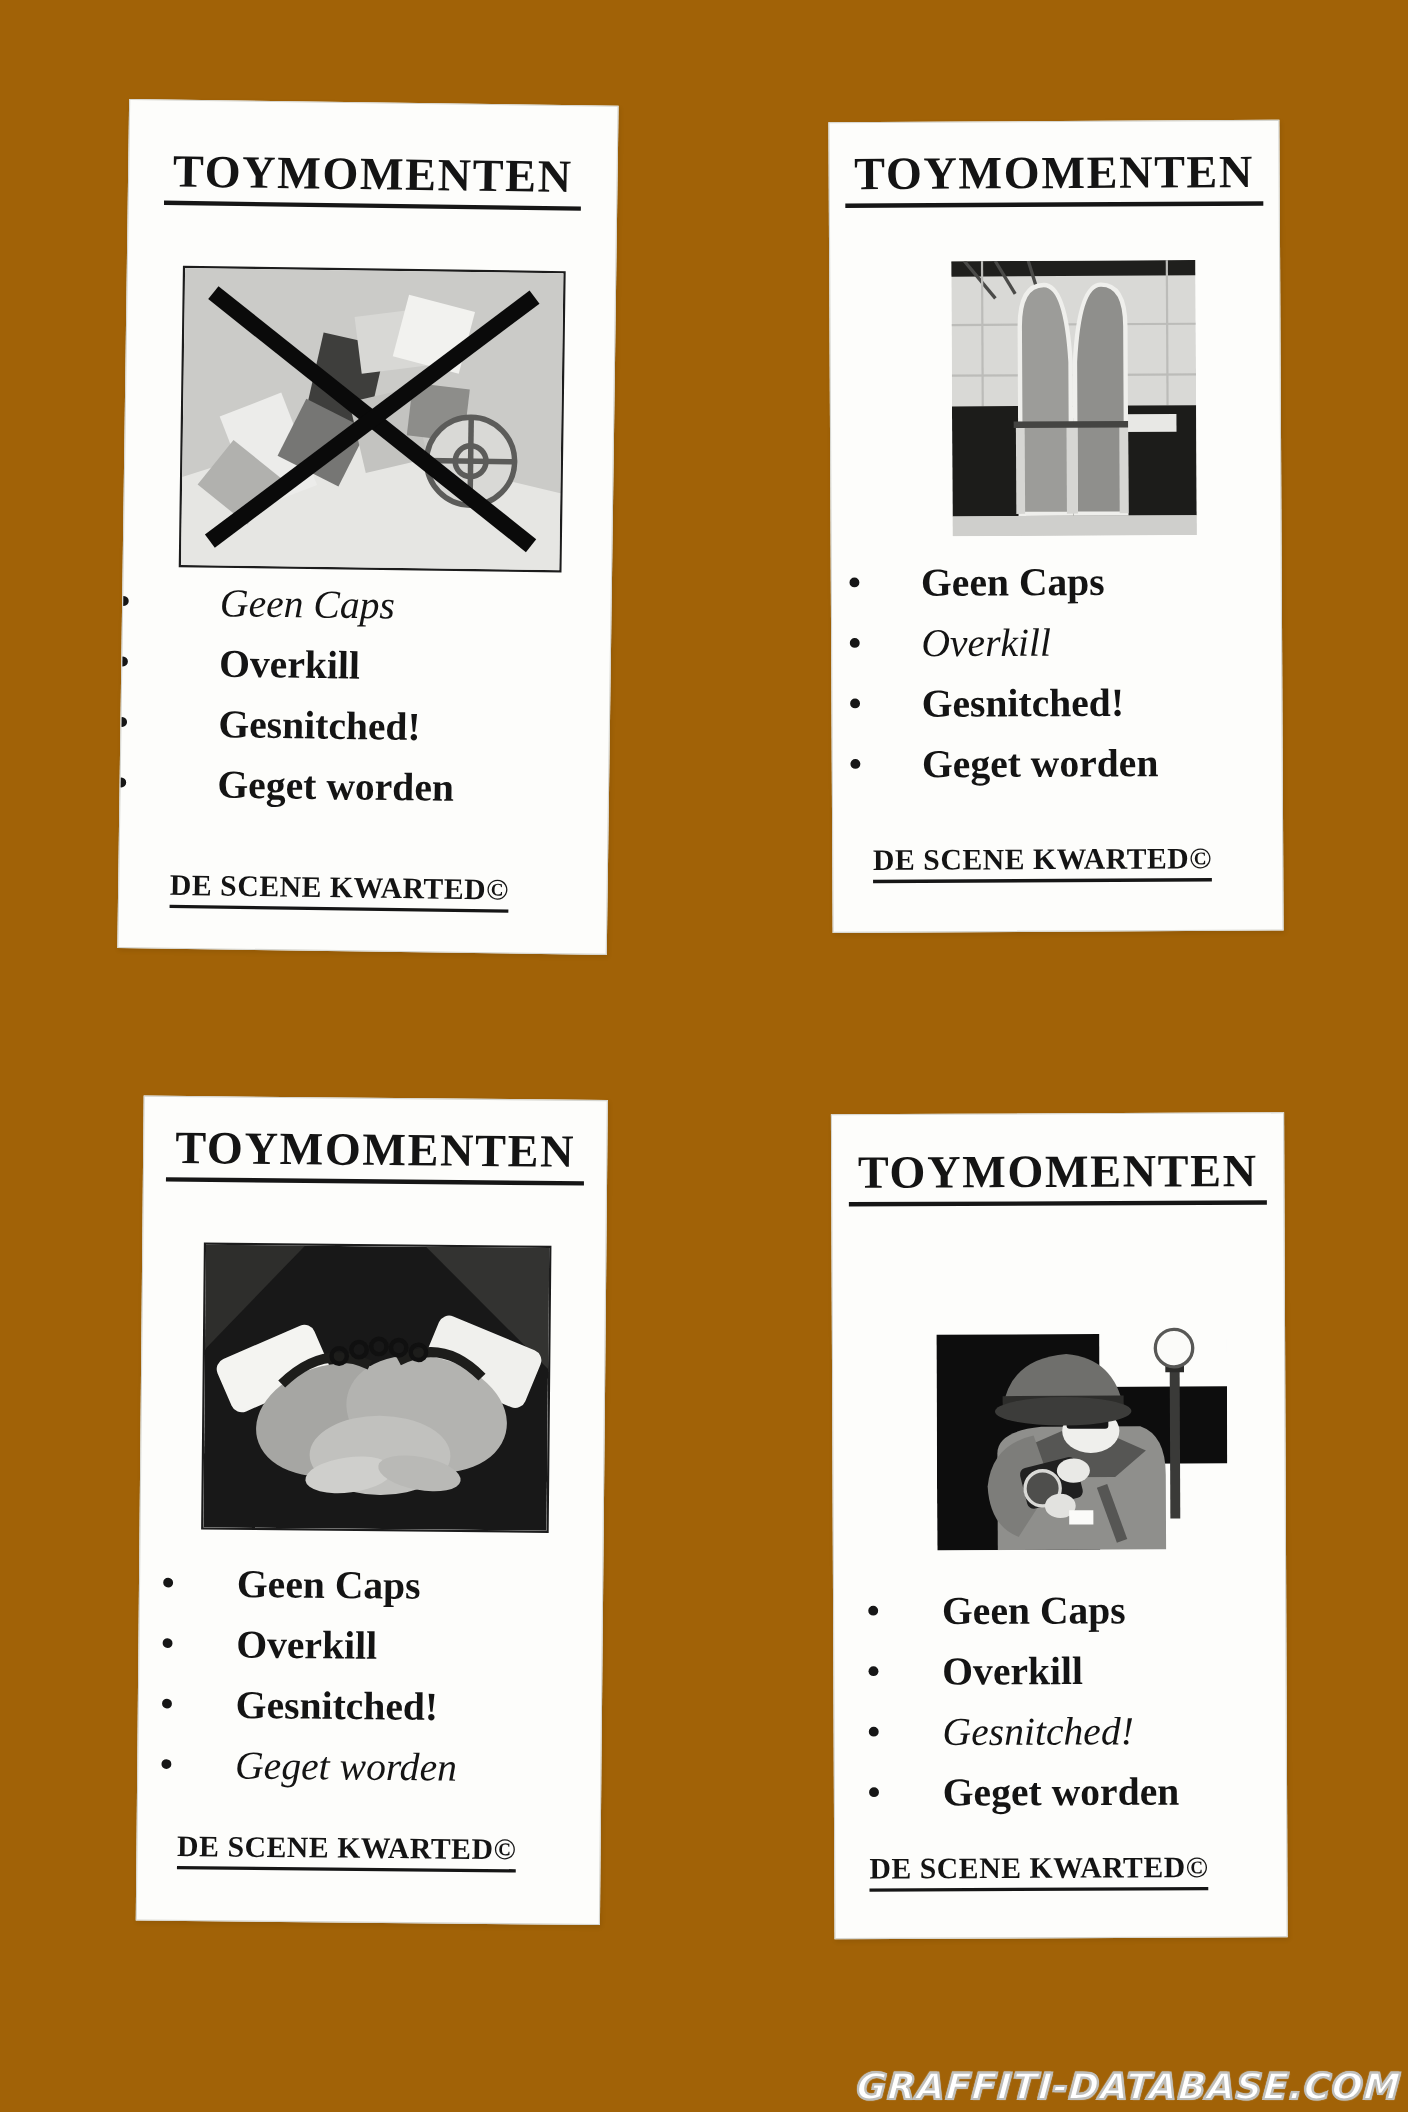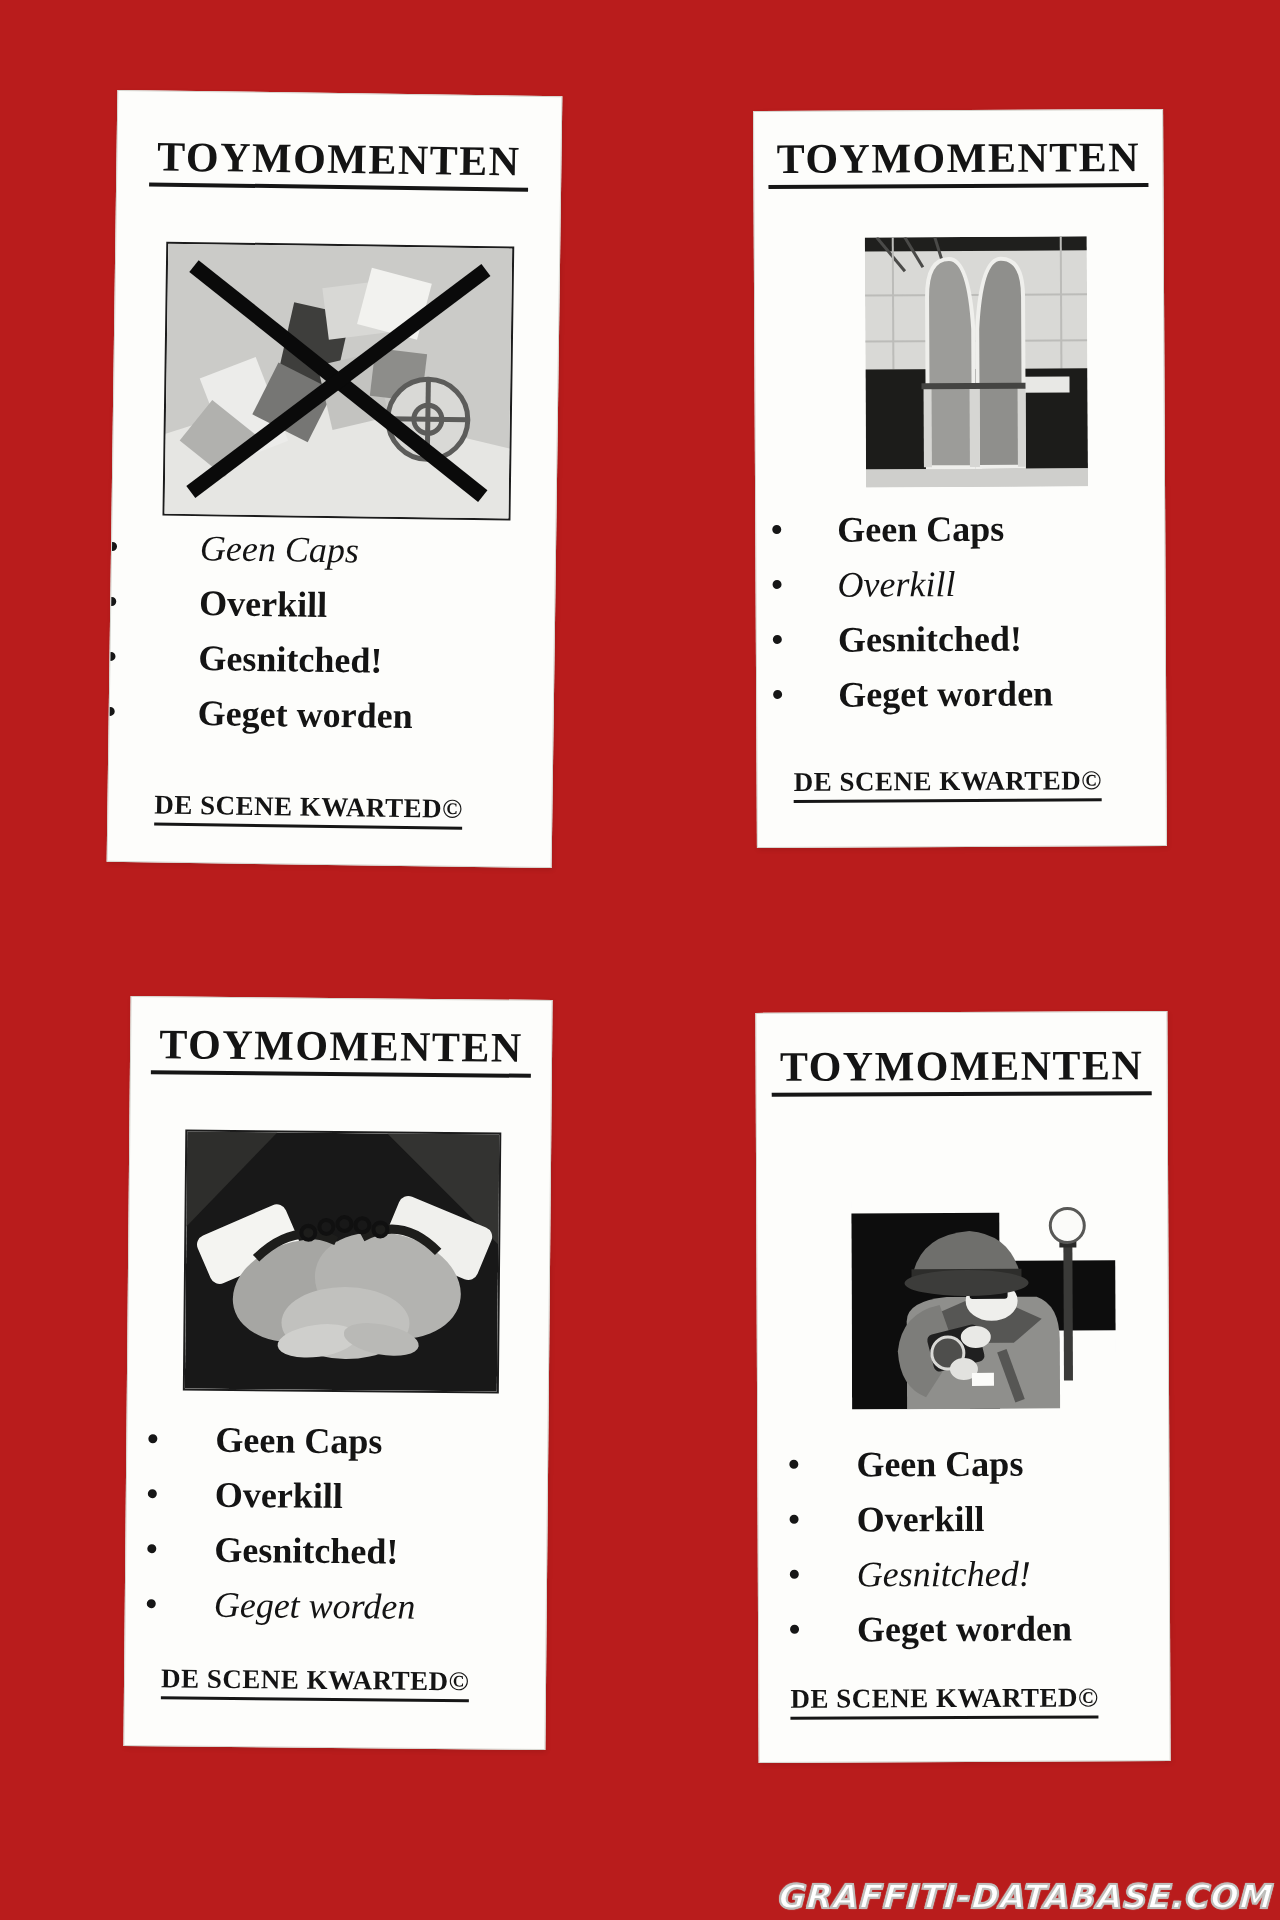--- a/index.html
+++ b/index.html
@@ -1,16 +1,16 @@
 <!DOCTYPE html>
 <html><head>
 <meta charset="utf-8">
 <style>
   html,body{margin:0;padding:0;background:#ffffff;}
-  .page{position:relative;width:1280px;height:1920px;background:#b91c1c;overflow:hidden;
+  .page{position:relative;width:1280px;height:1920px;background:#a16207;overflow:hidden;
         font-family:"Liberation Serif", serif;color:#141414;}
   .card{position:absolute;background:#fdfdfb;border:1px solid #d6d6d0;
         box-shadow:1px 2px 5px rgba(0,0,0,0.10);overflow:hidden;}
   .card-title{position:absolute;left:0;width:100%;text-align:center;}
   .card-title .tt{display:inline-block;font-weight:bold;font-size:42px;letter-spacing:1.5px;
         border-bottom:4px solid #161616;padding:0 8px 5px 8px;line-height:1.0;}
   .illus{position:absolute;display:block;}
   .framed{border:2px solid #1c1c1c;}
   .list{position:absolute;}
   .item{height:55px;display:flex;align-items:center;}

